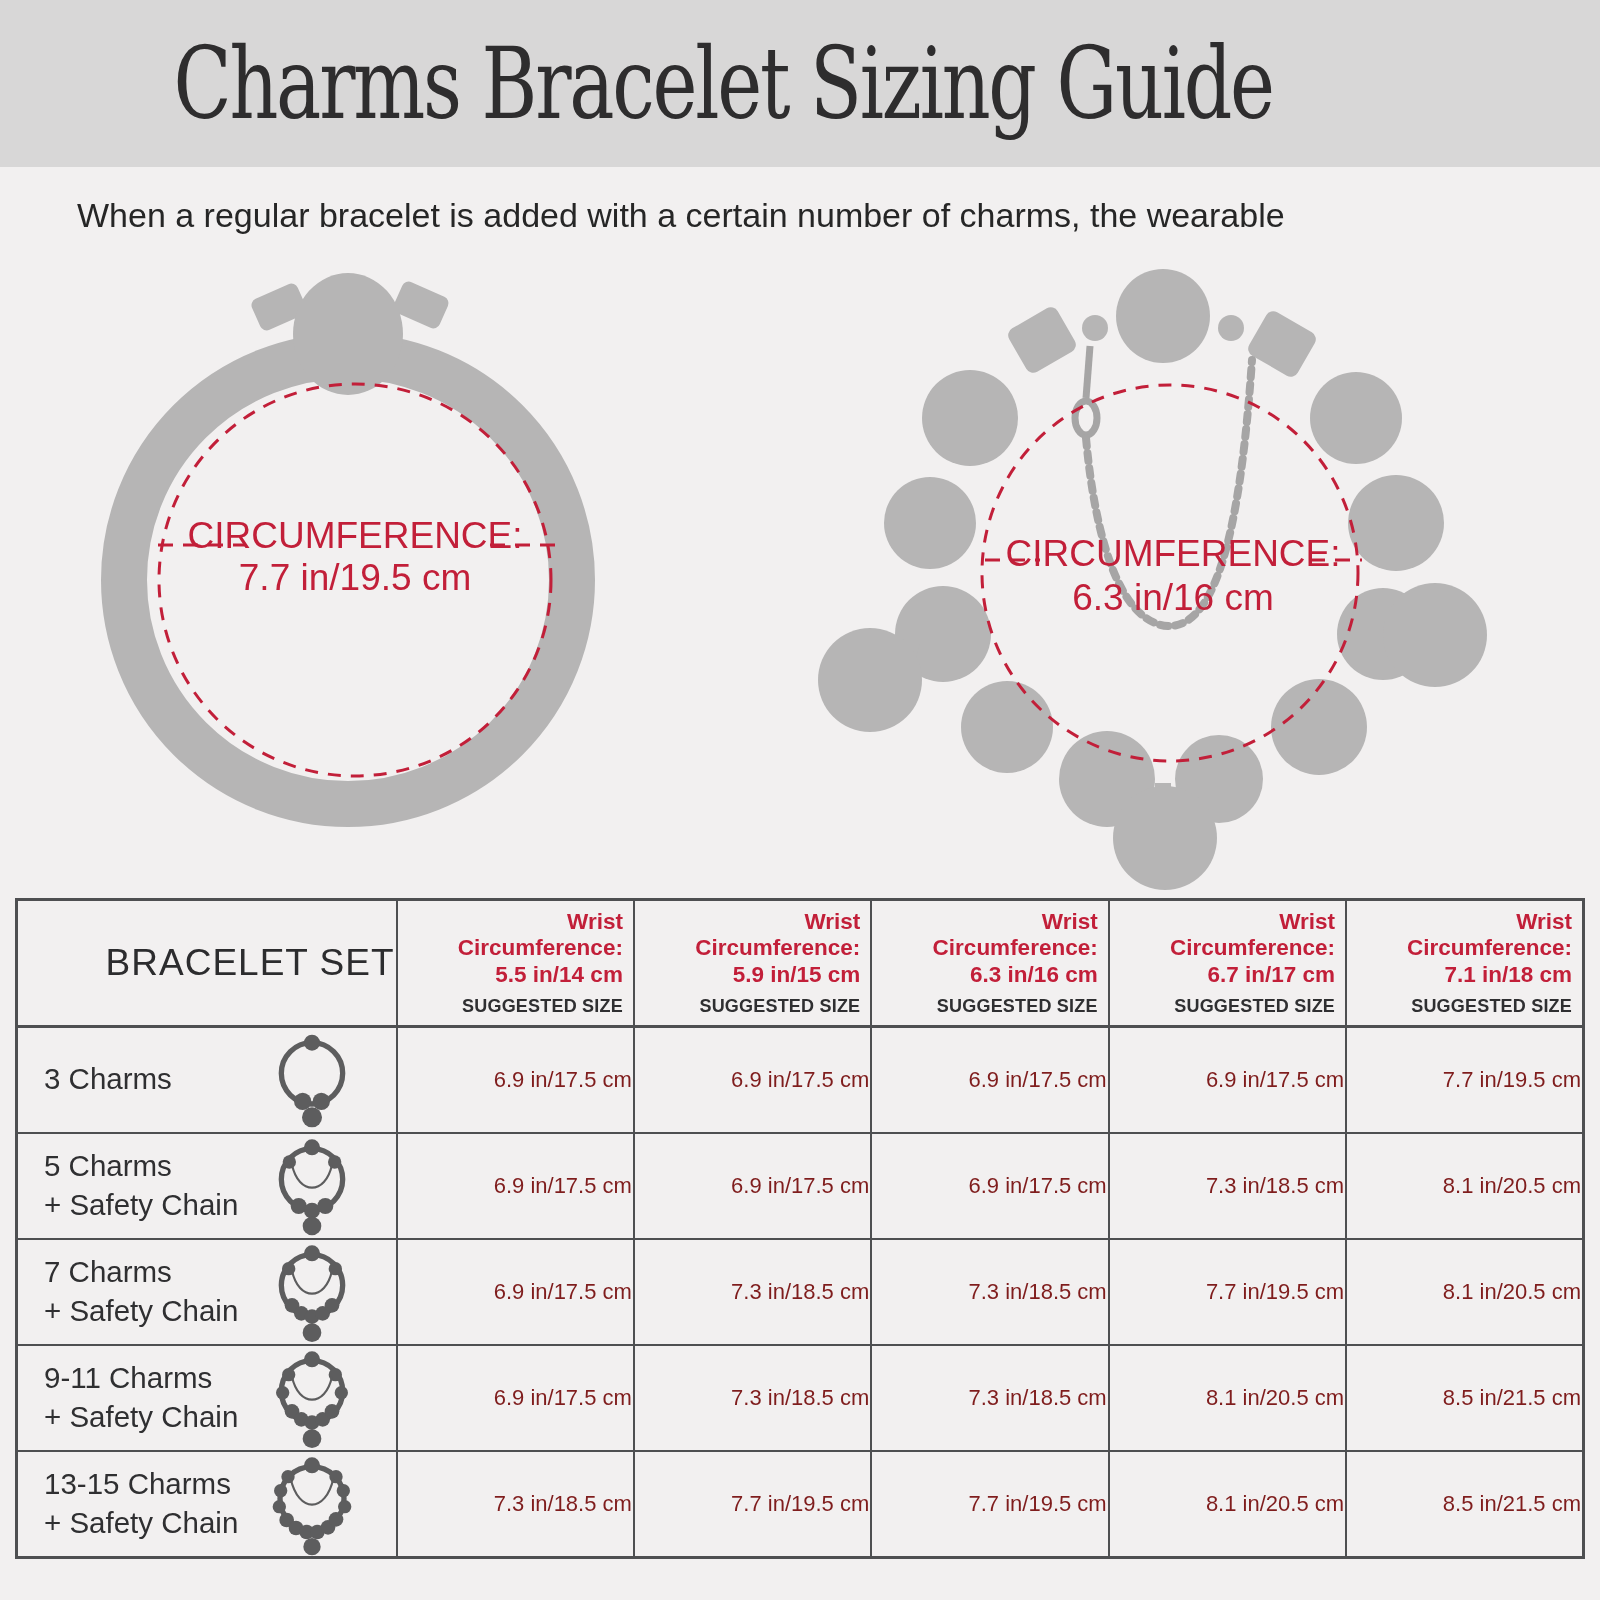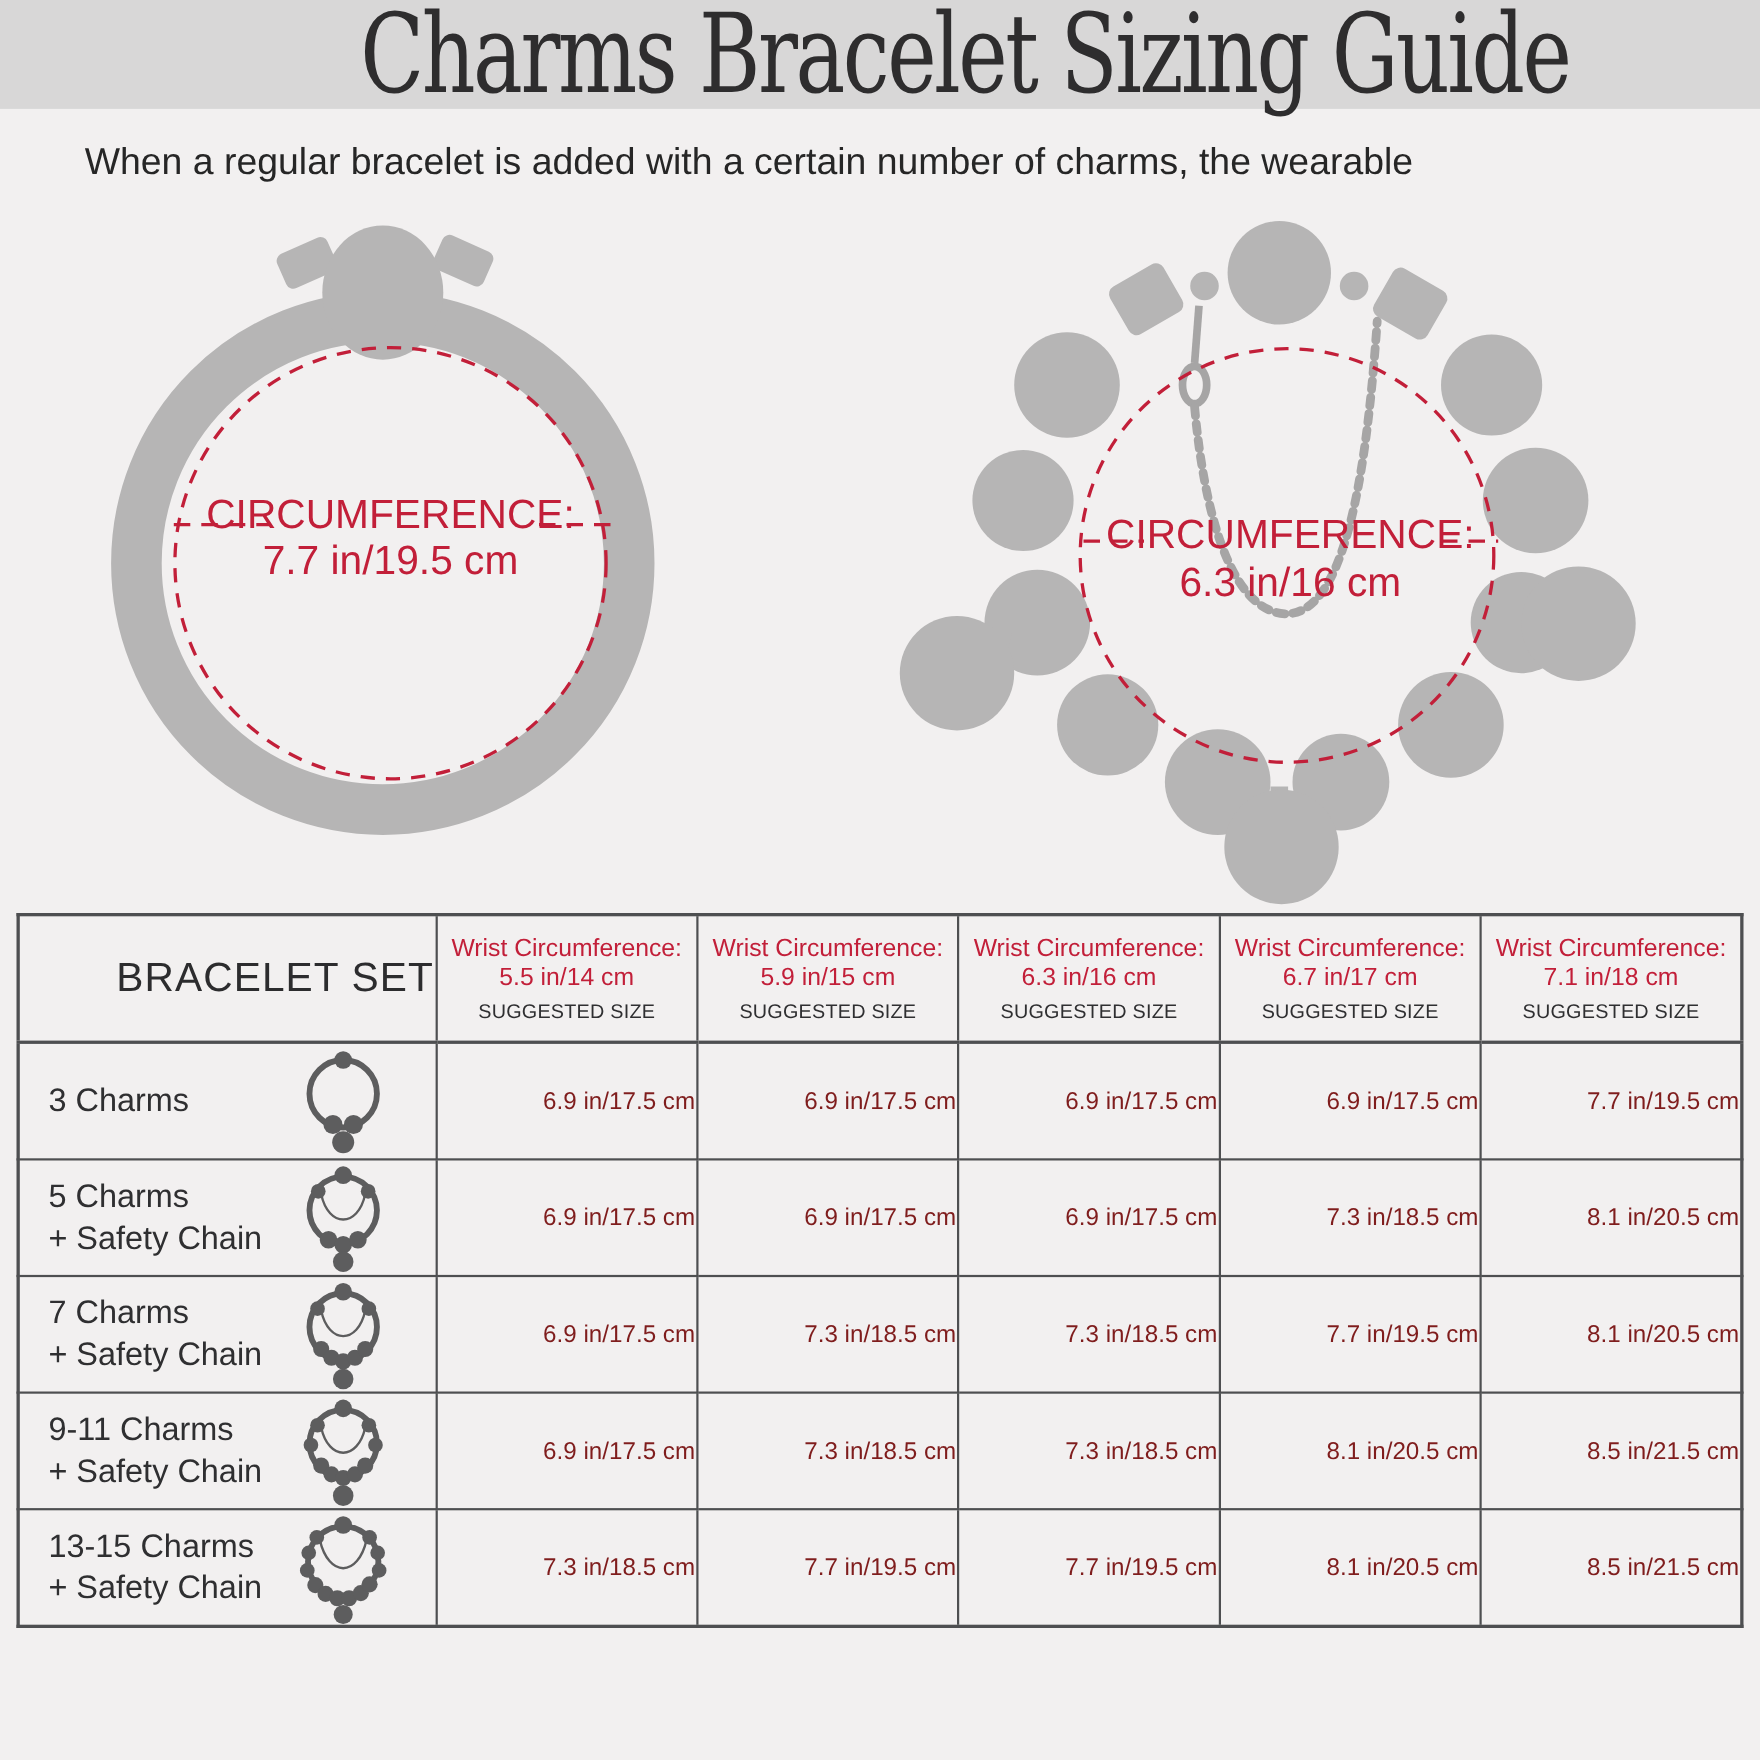--- a/index.html
+++ b/index.html
@@ -7,21 +7,21 @@
     --silhouette_gray:#b6b5b5; --chain_gray:#a6a5a5; --icon_gray:#5d5d5e;
     --table_border:#4e4f51; --text_dark:#2c2c2e; --title_ink:#2e2d2e;
   }
   *{box-sizing:border-box;}
   html,body{margin:0;padding:0;}
   body{
     width:1600px;height:1600px;overflow:hidden;
     background:var(--page_bg,#f2f0f0);
     font-family:"Liberation Sans",sans-serif;color:var(--text_dark,#2c2c2e);
   }
-  .band{height:99px;background:var(--band_gray,#d8d7d7);display:flex;align-items:center;justify-content:flex-end;}
+  .band{height:167px;background:var(--band_gray,#d8d7d7);display:flex;align-items:center;justify-content:flex-start;}
   .title{
     margin:0;font-family:"DejaVu Serif","Liberation Serif",serif;font-weight:400;
     font-size:100px;line-height:1;color:var(--title_ink,#2e2d2e);
     transform:scaleX(0.76);letter-spacing:-3px;white-space:nowrap;
   }
   .intro{padding:26px 30px 0 30px;font-size:34px;line-height:1.32;color:#262626;margin-left:47px;}
   .diagrams{position:relative;height:660px;padding-left:43px;}
   .dsvg{position:absolute;top:0;}
   .dsvg.left{left:40px;}
   .dsvg.right{left:790px;}
@@ -34,21 +34,21 @@
     border-collapse:collapse;table-layout:fixed;
     width:1570px;margin:0 15px;background:var(--page_bg,#f2f0f0);
   }
   table.sizing col.c0{width:380px;}
   table.sizing th,table.sizing td{border:2px solid var(--table_border,#4e4f51);}
   table.sizing{border:3px solid var(--table_border,#4e4f51);}
   thead tr{height:116px;}
   thead th{border-bottom-width:3px !important;}
   tbody tr{height:102px;}
   th.set-h{font-weight:400;font-size:37px;letter-spacing:1px;text-align:right;color:var(--text_dark,#2c2c2e);}
-  th.col-h{vertical-align:middle;text-align:center;padding:8px 10px;font-weight:400;}
+  th.col-h{vertical-align:middle;text-align:right;padding:8px 10px;font-weight:700;}
   .wrist{color:var(--accent_red,#c21f39);font-size:22.5px;line-height:1.18;}
   .sug{font-size:18px;color:#2f2f31;margin-top:7px;letter-spacing:0.2px;}
   td.val{font-size:22px;text-align:right;color:#7f1d1d;}
   td.set-cell{padding:0;}
   .setwrap{display:flex;align-items:center;height:100%;}
   .set-label{flex:1;padding-left:26px;font-size:29.5px;line-height:1.3;color:#2f2f31;}
   .icon{width:88px;height:104px;margin-right:40px;flex:0 0 auto;}
   .iring{fill:none;stroke:var(--icon_gray,#5d5d5e);stroke-width:4;}
   .ib{fill:var(--icon_gray,#5d5d5e);}
   .ichain{fill:none;stroke:var(--icon_gray,#5d5d5e);stroke-width:1.6;}

